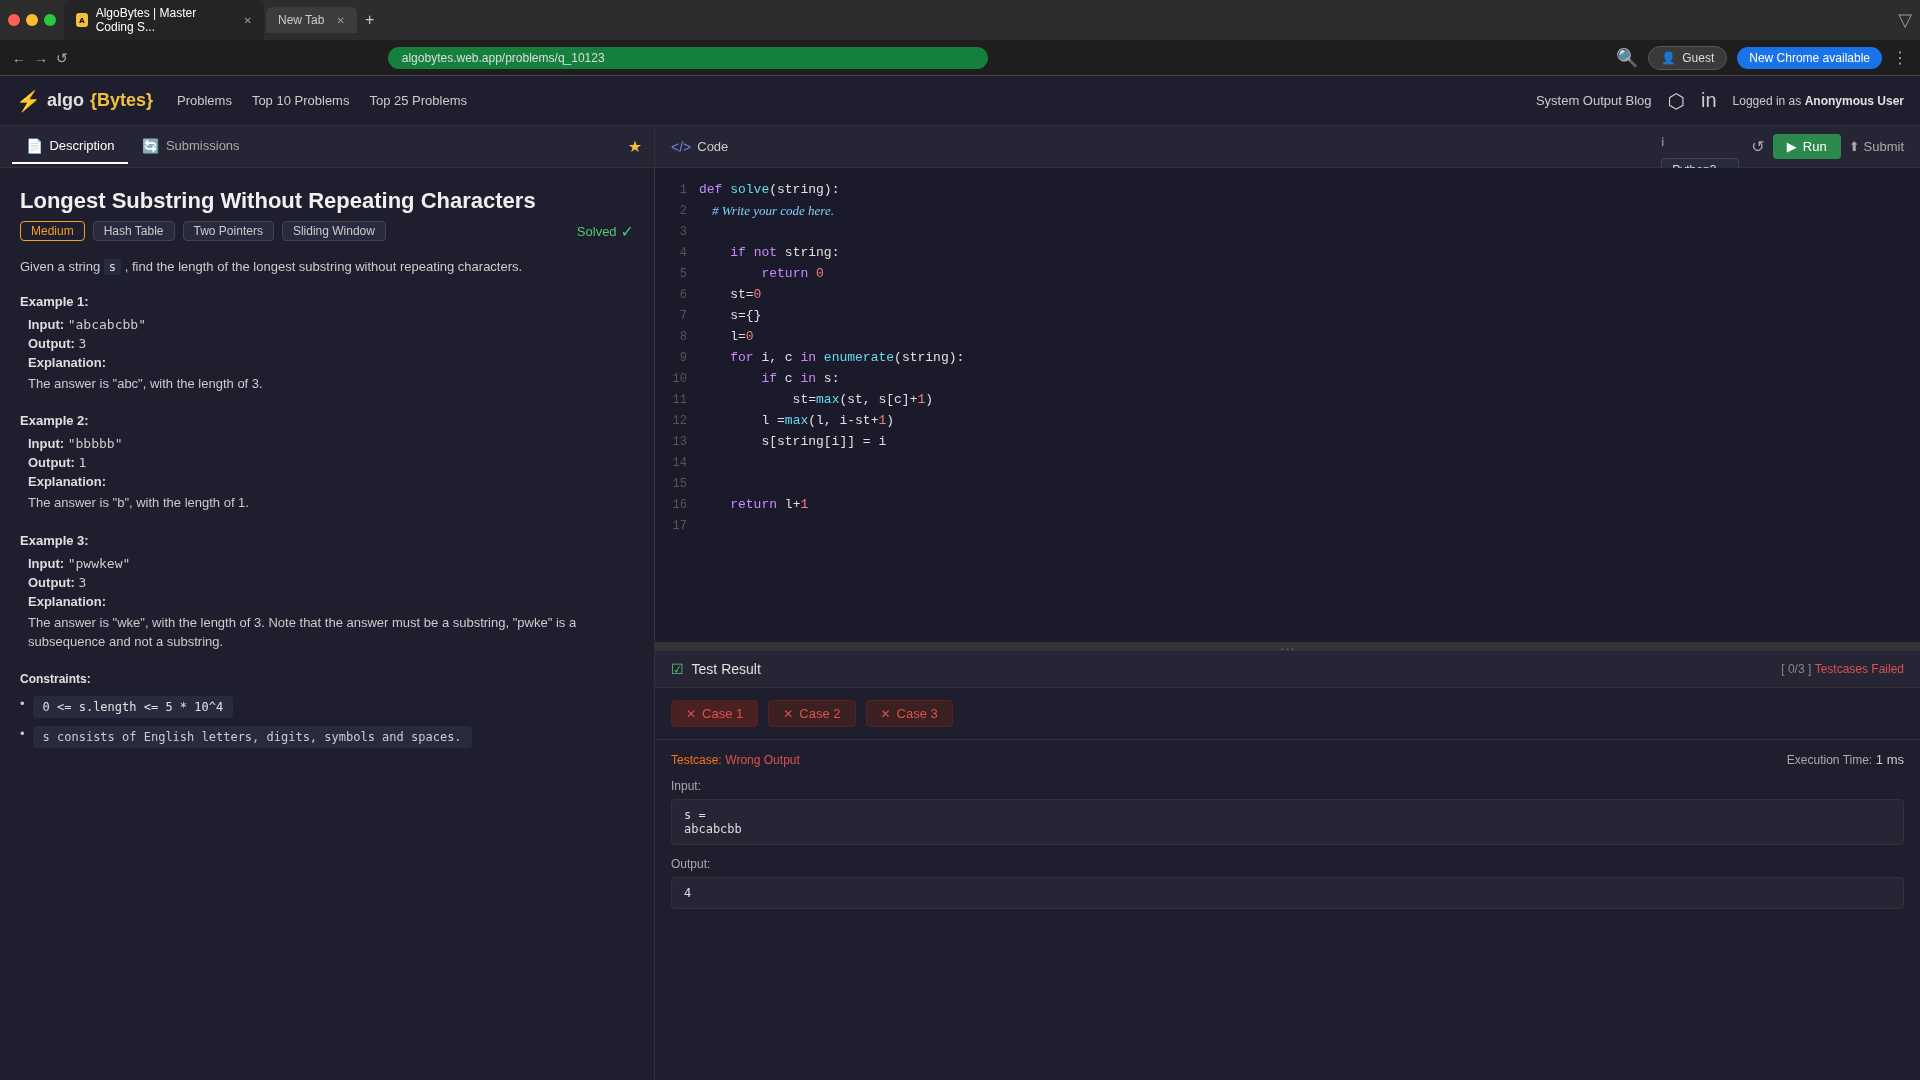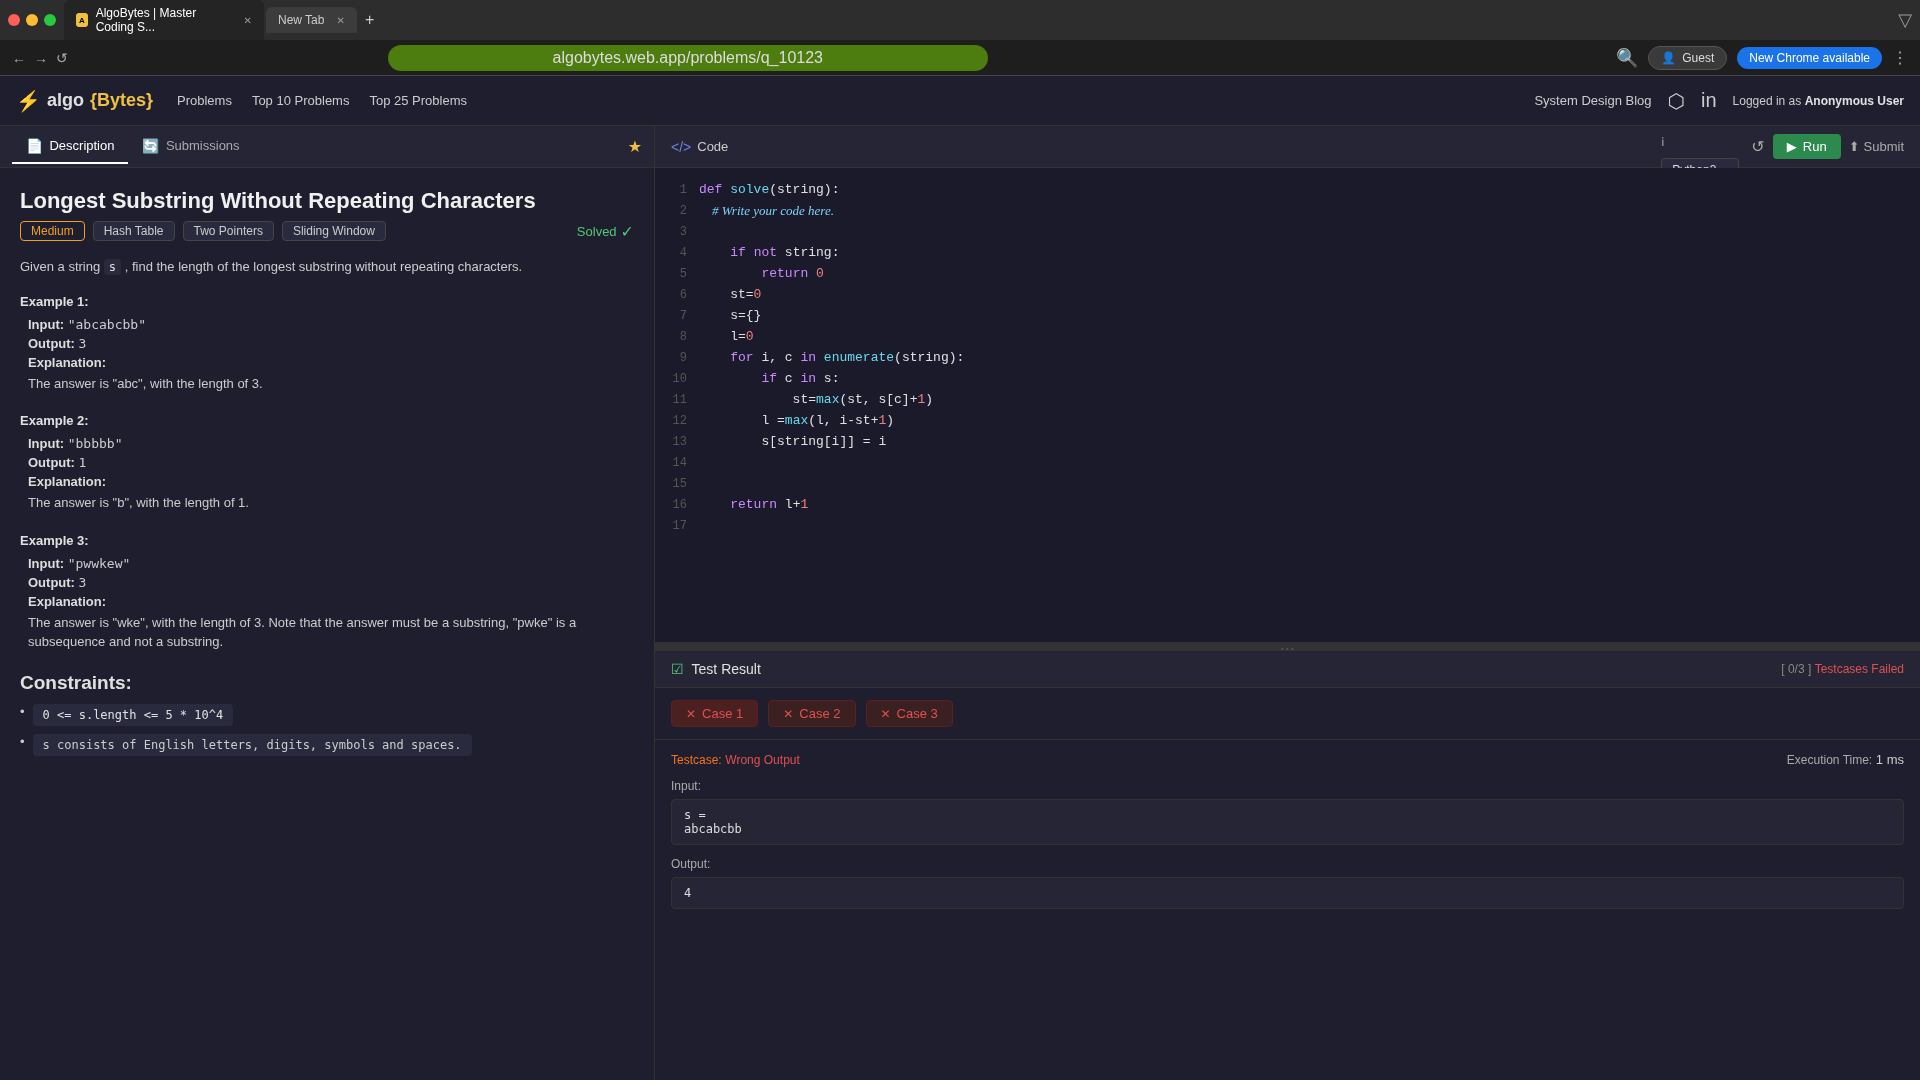--- a/index.html
+++ b/index.html
@@ -16,21 +16,21 @@
     .tab { background: #3c3c3c; border-radius: 6px 6px 0 0; padding: 6px 12px; display: flex; align-items: center; gap: 8px; font-size: 12px; color: #ccc; cursor: pointer; max-width: 200px; }
     .tab.active { background: #242424; color: #fff; }
     .tab-icon { width: 14px; height: 14px; display: inline-flex; align-items: center; justify-content: center; }
     .tab-close { color: #999; font-size: 10px; margin-left: 4px; cursor: pointer; }
     .new-tab-btn { background: none; border: none; color: #ccc; font-size: 16px; cursor: pointer; padding: 2px 6px; }
 
     
     .address-bar { background: #1e1e1e; height: 36px; display: flex; align-items: center; padding: 0 12px; gap: 12px; border-bottom: 1px solid #444; }
     .nav-btns { display: flex; gap: 8px; color: #999; }
     .nav-btn { cursor: pointer; font-size: 14px; color: #aaa; background: none; border: none; }
-    .url-bar { flex: 1; background: #4d7c0f; border-radius: 16px; padding: 4px 14px; font-size: 16px; color: #ddd; display: flex; align-items: center; max-width: 600px; margin: 0 auto; justify-content: center; }
+    .url-bar { flex: 1; background: #15803d; border-radius: 16px; padding: 4px 14px; font-size: 12px; color: #ddd; display: flex; align-items: center; max-width: 600px; margin: 0 auto; }
     .address-actions { display: flex; align-items: center; gap: 10px; margin-left: auto; }
     .guest-btn { background: #3a3a3a; border: 1px solid #555; border-radius: 16px; padding: 4px 12px; color: #ddd; font-size: 12px; cursor: pointer; display: flex; align-items: center; gap: 6px; }
     .new-chrome-banner { background: #1a73e8; border-radius: 16px; padding: 4px 12px; color: #fff; font-size: 12px; cursor: pointer; }
 
     
     .app { display: flex; flex-direction: column; height: calc(1080px - 76px); }
 
     
     .navbar { background: #1e1e2e; border-bottom: 1px solid #333; height: 50px; display: flex; align-items: center; padding: 0 16px; gap: 24px; }
     .logo { display: flex; align-items: center; gap: 6px; font-size: 18px; font-weight: 600; }
@@ -71,21 +71,21 @@
 
     .example-block { margin-bottom: 20px; }
     .example-title { font-weight: 600; color: #e0e0e0; margin-bottom: 8px; font-size: 13px; }
     .example-body { padding-left: 8px; }
     .example-row { margin-bottom: 4px; font-size: 13px; color: #ccc; }
     .example-label { font-weight: 600; color: #ddd; }
     .example-value { font-family: monospace; }
     .explanation-text { color: #ccc; font-size: 13px; line-height: 1.5; }
 
     .constraints-section { margin-top: 16px; }
-    .constraints-title { font-weight: 600; color: #e0e0e0; margin-bottom: 10px; font-size: 19px; }
+    .constraints-title { font-weight: 600; color: #e0e0e0; margin-bottom: 10px; font-size: 12px; }
     .constraint-item { display: flex; align-items: flex-start; gap: 8px; margin-bottom: 8px; }
     .bullet { color: #ccc; }
     .constraint-code { background: #2a2a3e; border-radius: 4px; padding: 4px 10px; font-family: monospace; font-size: 12px; color: #e0e0e0; display: inline-block; }
     .constraint-text { font-family: monospace; font-size: 12px; background: #2a2a3e; border-radius: 4px; padding: 4px 10px; color: #ccc; }
 
     
     .right-panel { flex: 1; display: flex; flex-direction: column; background: #1e1e2e; overflow: hidden; }
 
     
     .code-area { flex: 1; display: flex; flex-direction: column; border-bottom: 4px solid #333; min-height: 0; max-height: 520px; }
@@ -192,21 +192,21 @@
       <span style="color:#f0c040;font-size:20px;">⚡</span>
       <span class="logo-algo">algo</span>
       <span class="logo-bytes">{Bytes}</span>
     </div>
     <div class="nav-links">
       <a class="nav-link">Problems</a>
       <a class="nav-link">Top 10 Problems</a>
       <a class="nav-link">Top 25 Problems</a>
     </div>
     <div class="nav-right">
-      <a class="nav-link">System Design Blog</a>
+      <a class="nav-link">System Output Blog</a>
       <span class="nav-icon" style="font-size:20px;">⬡</span>
       <span class="nav-icon" style="font-size:20px;">in</span>
       <span class="logged-in-text">
         <span>Logged in as</span>
         <span class="anon-user">Anonymous User</span>
       </span>
     </div>
   </nav>
 
   <div class="main-layout">

